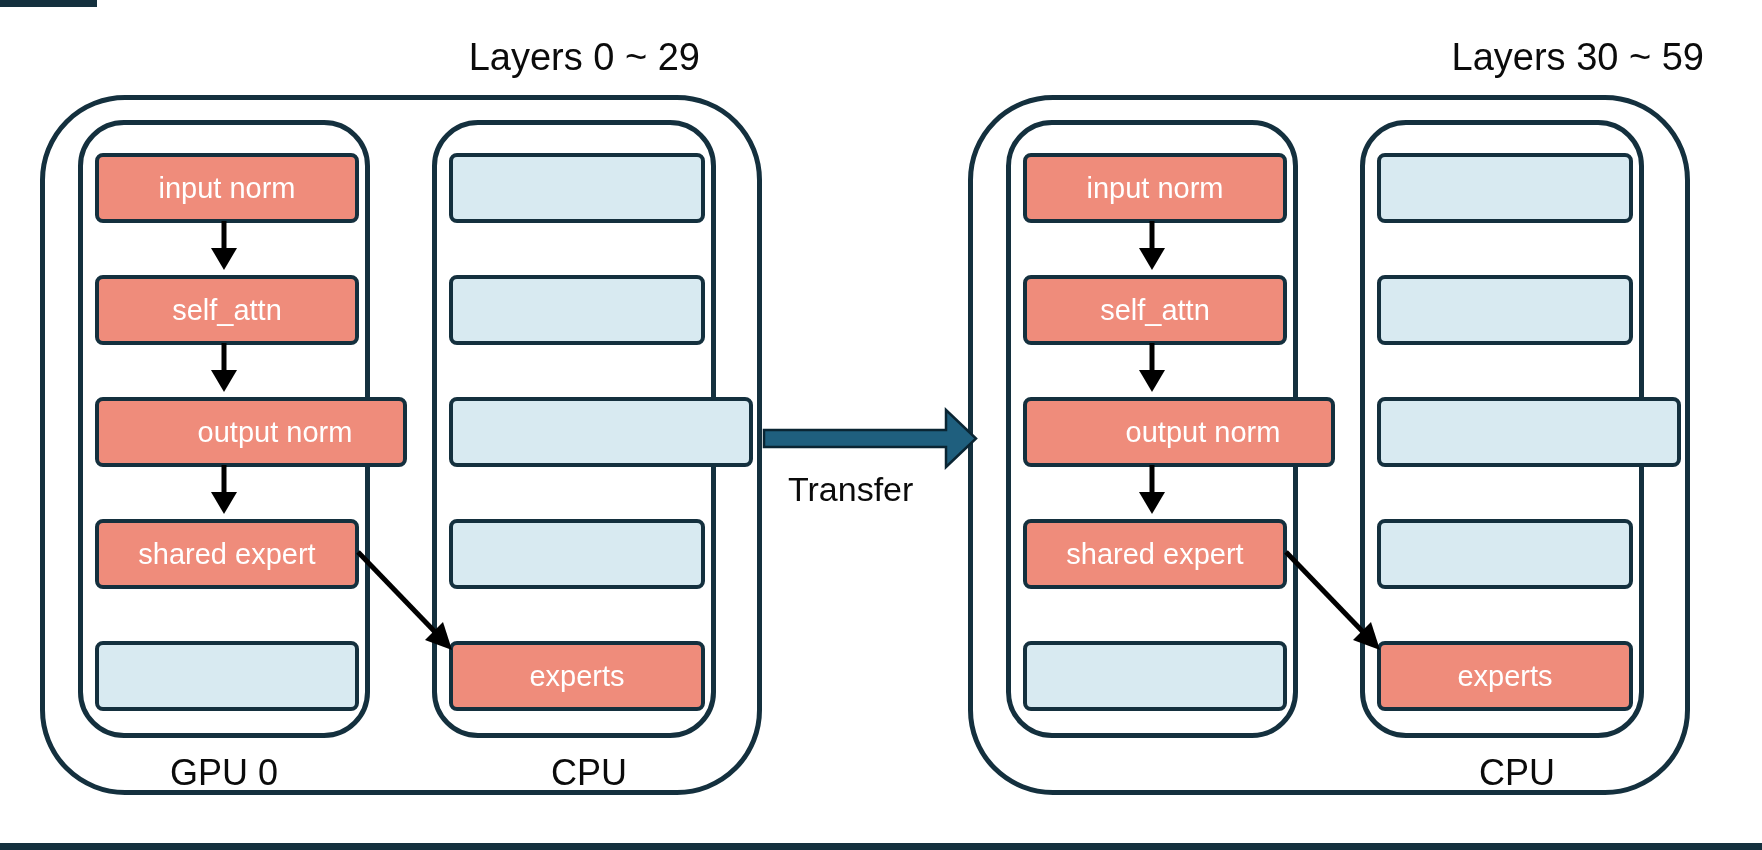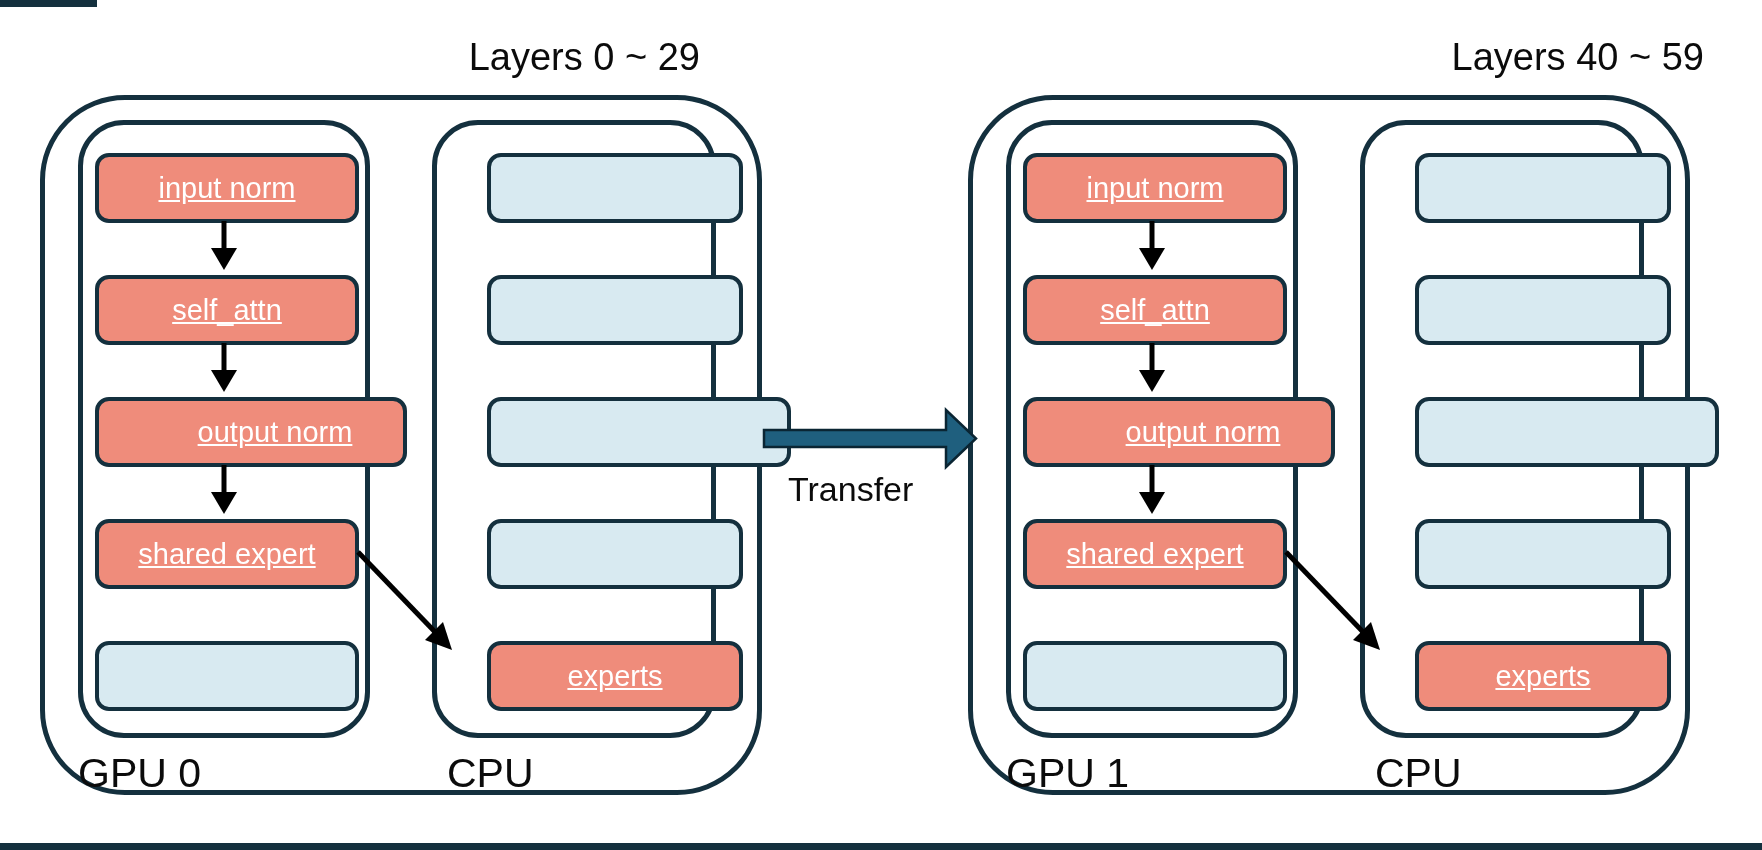--- a/index.html
+++ b/index.html
@@ -30,33 +30,33 @@
 
   .column{
     position:absolute;top:20px;height:608px;
     border:5px solid var(--outline,#14303e);border-radius:46px;
   }
   .column.gpu{left:33px;width:282px;}
   .column.cpu{left:387px;width:274px;}
 
   .module{
     position:absolute;left:12px;height:62px;
-    border:4px solid var(--outline,#14303e);border-radius:14px;
+    border:4px solid var(--outline,#14303e);border-radius:8px;
     display:flex;align-items:center;justify-content:center;
-    font-size:29px;color:var(--module-text,#fff);text-decoration:underline;
+    font-size:29px;color:var(--module-text,#fff);
   }
   .column.gpu .module{width:256px;}
-  .column.cpu .module{width:248px;margin-left:38px;}
+  .column.cpu .module{width:248px;}
   .module.active{background:var(--module-active,#ef8c7b);}
   .module.empty{background:var(--module-empty,#d8eaf1);}
   .m1{top:28px;}.m2{top:150px;}.m3{top:272px;padding-left:48px;}.m4{top:394px;}.m5{top:516px;}
 
   .device-label{
     position:absolute;top:652px;height:42px;line-height:42px;
-    text-align:left;font-size:41px;font-weight:500;color:var(--text,#0b0b0b);
+    text-align:center;font-size:36px;font-weight:500;color:var(--text,#0b0b0b);
   }
   .device-label.gpu{left:33px;width:292px;}
   .device-label.cpu{left:402px;width:284px;}
 
   .overlay{position:absolute;left:0;top:0;pointer-events:none;}
 
   .transfer-text{
     position:absolute;left:788px;top:464px;
     font-size:34px;font-weight:500;color:var(--text,#0b0b0b);line-height:50px;
     white-space:nowrap;
@@ -64,21 +64,21 @@
 </style>
 </head>
 <body>
 
 <div class="canvas">
 
   <div class="edge-bar top"></div>
   <div class="edge-bar bottom"></div>
 
   <div class="diagram-title left">Layers 0 ~ 29</div>
-  <div class="diagram-title right">Layers 40 ~ 59</div>
+  <div class="diagram-title right">Layers 30 ~ 59</div>
 
   <div class="group left">
     <div class="column gpu">
       <div class="module active m1">input norm</div>
       <div class="module active m2">self_attn</div>
       <div class="module active m3">output norm</div>
       <div class="module active m4">shared expert</div>
       <div class="module empty m5"></div>
     </div>
     <div class="column cpu">
@@ -100,21 +100,20 @@
       <div class="module active m4">shared expert</div>
       <div class="module empty m5"></div>
     </div>
     <div class="column cpu">
       <div class="module empty m1"></div>
       <div class="module empty m2"></div>
       <div class="module empty m3"></div>
       <div class="module empty m4"></div>
       <div class="module active m5">experts</div>
     </div>
-    <div class="device-label gpu">GPU 1</div>
     <div class="device-label cpu">CPU</div>
   </div>
 
   <svg class="overlay" width="1762" height="850" viewBox="0 0 1762 850">
 
     <g stroke="var(--flow-arrow,#000)" fill="var(--flow-arrow,#000)">
       <line x1="224" y1="221" x2="224" y2="250" stroke-width="5"></line>
       <polygon points="224,270 211,248 237,248" stroke="none"></polygon>
       <line x1="224" y1="343" x2="224" y2="372" stroke-width="5"></line>
       <polygon points="224,392 211,370 237,370" stroke="none"></polygon>

